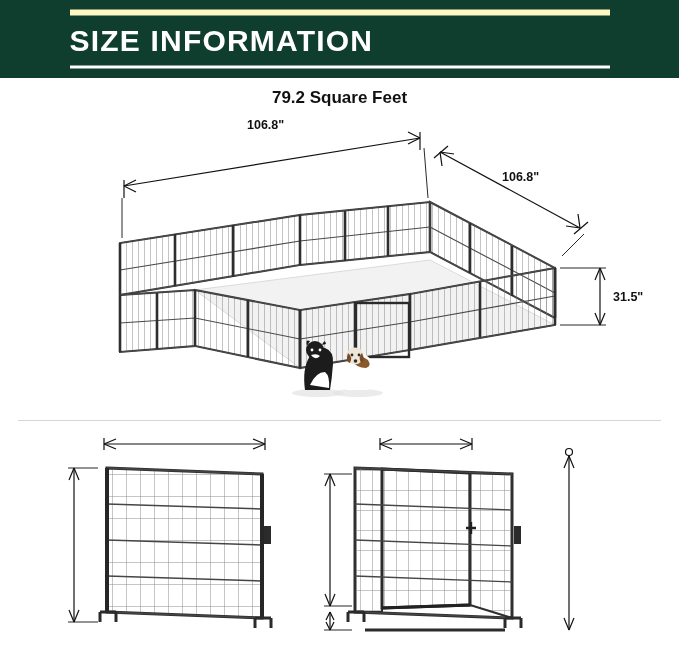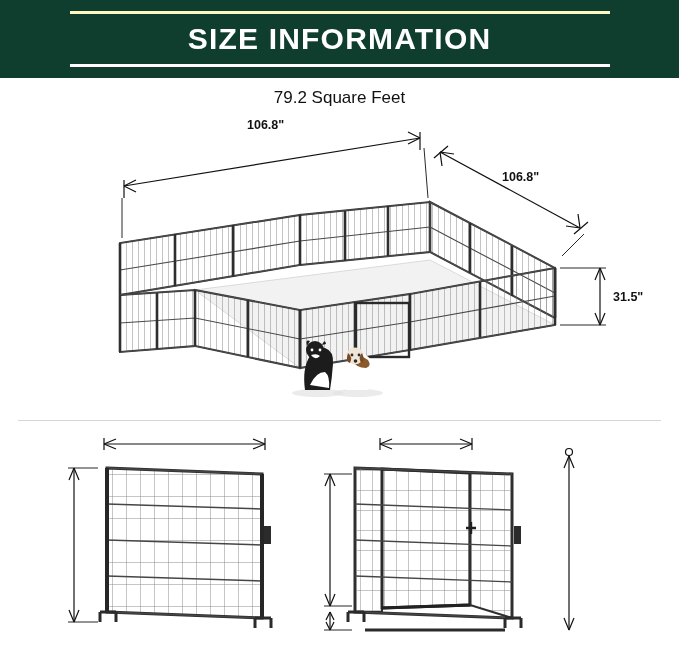--- a/index.html
+++ b/index.html
@@ -14,32 +14,32 @@
   .page{position:relative;width:679px;height:655px;}
 
   
   .header{
     position:absolute;left:0;top:0;width:679px;height:78px;
     background:#0f3d2e;
   }
   .header-inner{
     position:absolute;left:50%;top:50%;transform:translate(-50%,-50%);
     width:540px;height:50px;
-    border-top:3px solid #fef9c3;border-bottom:3px solid #ffffff;
-    display:flex;align-items:center;justify-content:center;
+    border-top:6px solid #fef9c3;border-bottom:3px solid #ffffff;
+    display:flex;align-items:center;
   }
   .header-title{
     color:#ffffff;font-size:30px;font-weight:bold;letter-spacing:1.2px;
     line-height:1;
   }
 
   
   .subtitle{
     position:absolute;top:88px;left:0;width:679px;text-align:center;
-    font-size:17px;font-weight:normal;color:#111;
+    font-size:17px;font-weight:bold;color:#111;
   }
 
   
   .lbl{position:absolute;font-size:12.5px;font-weight:bold;color:#111;white-space:nowrap;}
   svg{display:block;}
 
   
   .divider{
     position:absolute;left:18px;top:420px;width:643px;height:1px;background:#d6d6d6;
   }

